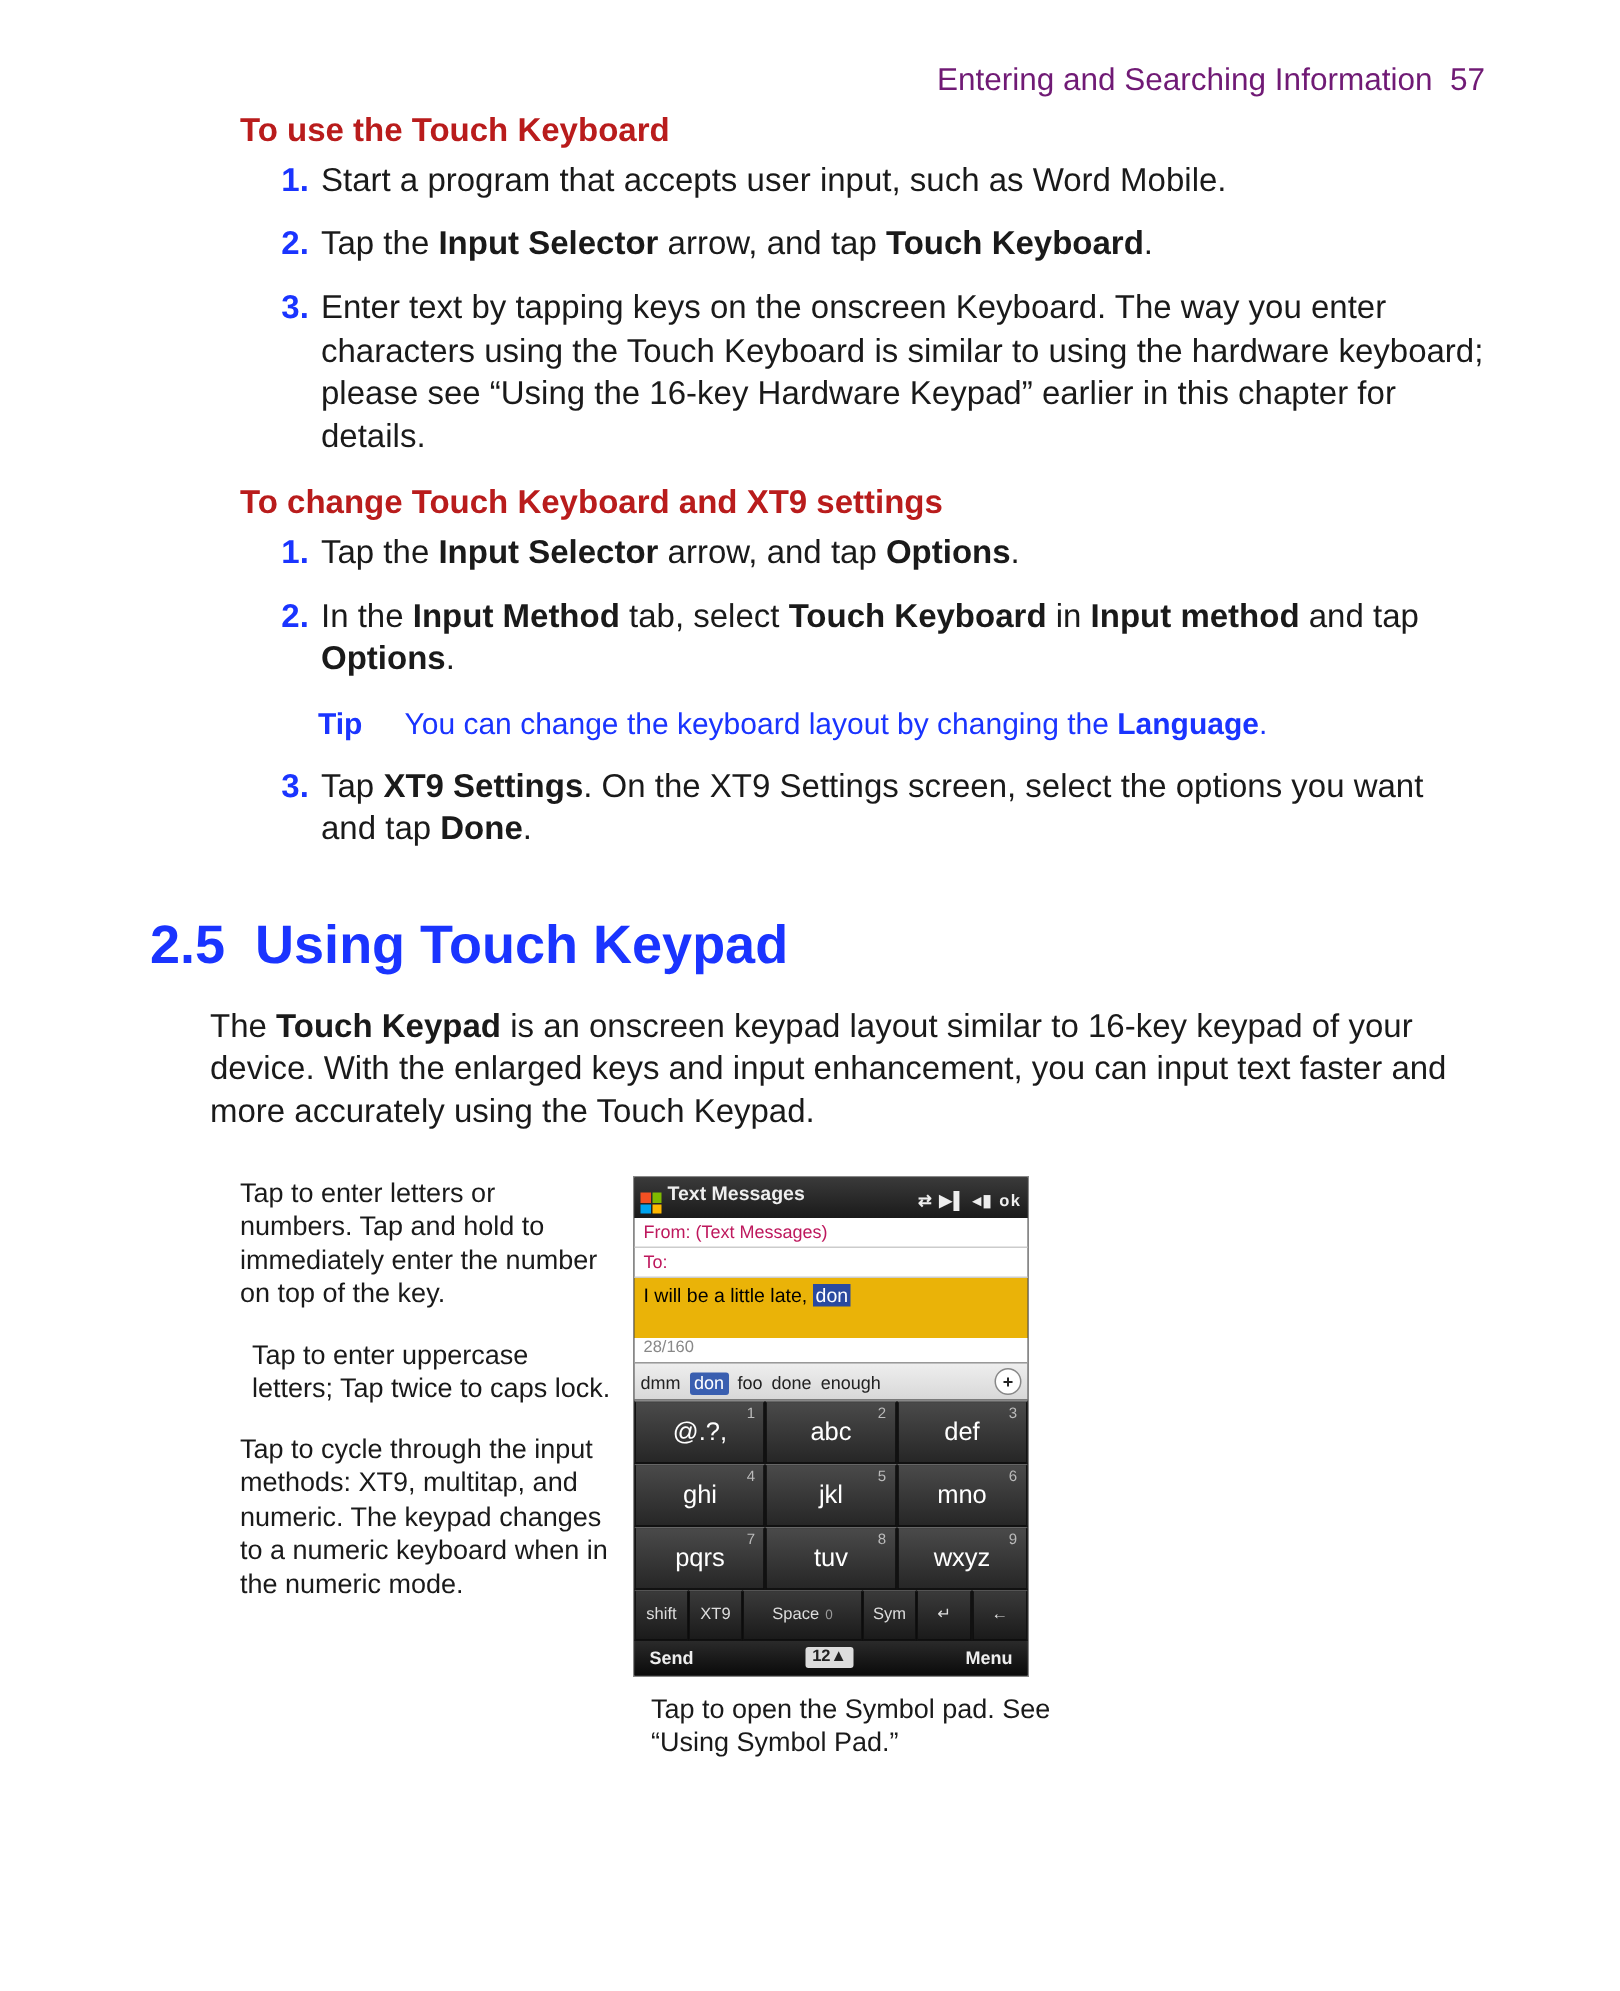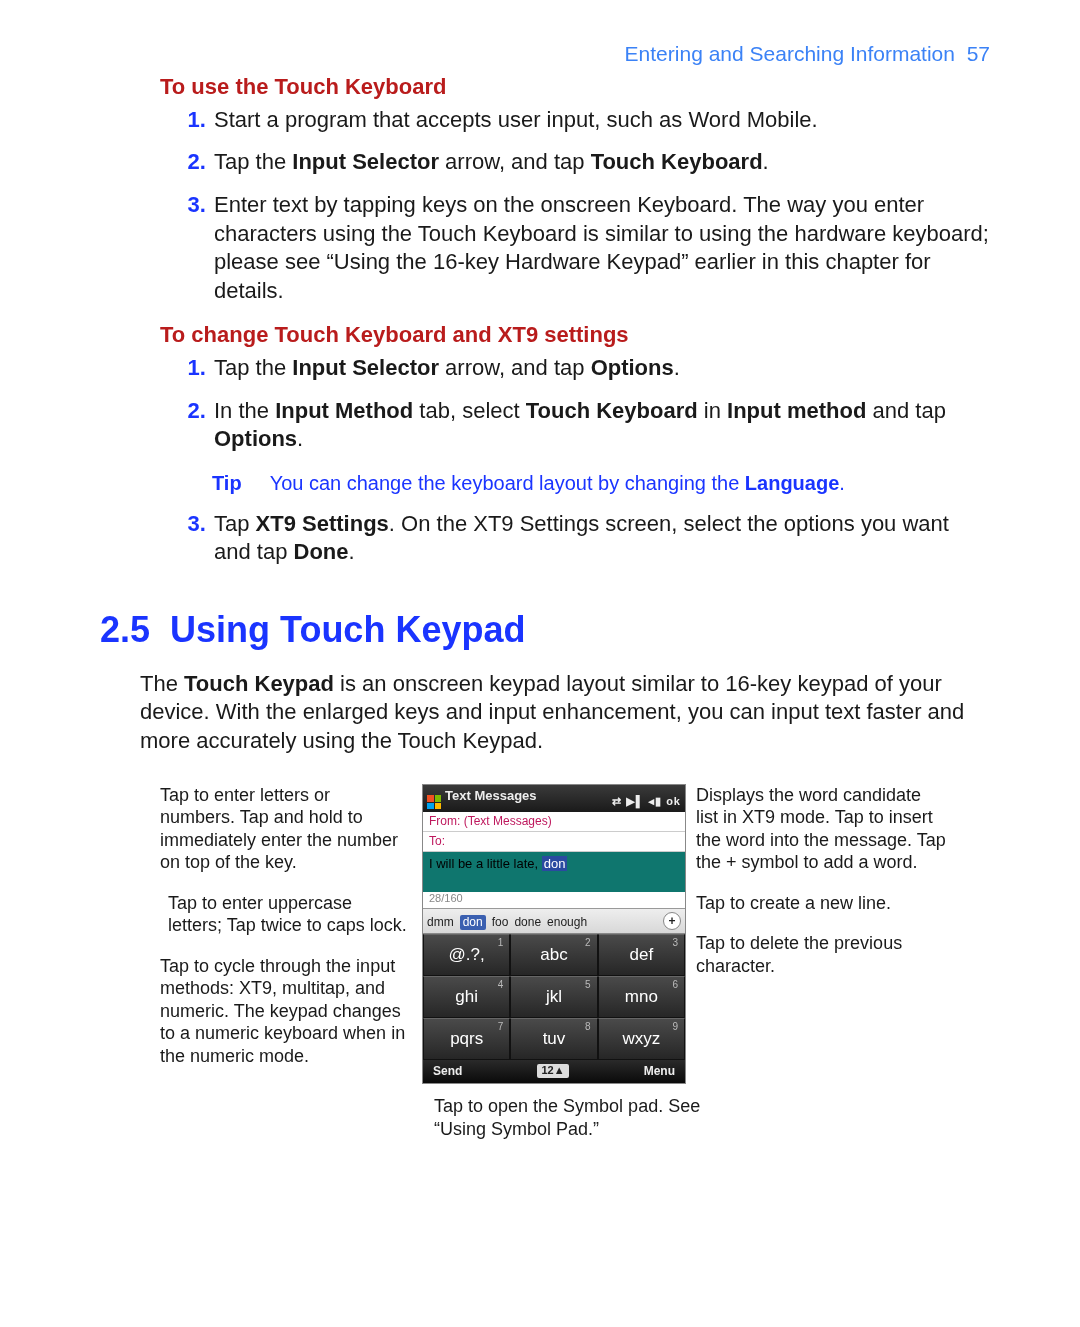--- a/index.html
+++ b/index.html
@@ -7,21 +7,21 @@
     padding: 40px 90px 40px 100px;
     font-family: "Myriad Pro", "Segoe UI", Arial, sans-serif;
     font-size: 22px;
     color: #1a1a1a;
     width: 1080px;
     box-sizing: border-box;
     line-height: 1.3;
   }
   .running-head {
     text-align: right;
-    color: #3b82f6;
+    color: #701a75;
     font-size: 21px;
     margin-bottom: 0;
   }
   .sub-heading {
     color: #b91c1c;
     font-weight: bold;
     font-size: 22px;
     margin: 6px 0 4px 60px;
   }
   ol.steps {
@@ -82,21 +82,21 @@
     padding: 3px 4px;
     font-weight: bold;
   }
   .winflag { width:14px; height:14px; display:inline-grid; grid-template-columns:1fr 1fr; grid-template-rows:1fr 1fr; gap:1px; margin-right:4px; vertical-align:-2px;}
   .winflag span:nth-child(1){background:#f25022}
   .winflag span:nth-child(2){background:#7fba00}
   .winflag span:nth-child(3){background:#00a4ef}
   .winflag span:nth-child(4){background:#ffb900}
   .ph-icons { font-size:11px; letter-spacing:1px;}
   .ph-from, .ph-to { background:#fff; color:#be185d; padding:2px 6px; border-bottom:1px solid #ccc; font-size:12px;}
-  .ph-body { background:#0f766e; color:#000; padding:4px 6px 2px; font-size:13px; position:relative; height:34px;}
+  .ph-body { background:#eab308; color:#000; padding:4px 6px 2px; font-size:13px; position:relative; height:34px;}
   .ph-body .hl { background:#2a4aa0; color:#fff; padding:0 2px;}
   .ph-count { background:#fff; color:#888; padding:0 6px 2px; font-size:11px; border-bottom:1px solid #999;}
   .ph-cands {
     display:flex; align-items:flex-end; gap:6px;
     background:linear-gradient(#eee,#d8d8d8); color:#222;
     padding:3px 4px; font-size:12px; border-bottom:1px solid #888;
   }
   .ph-cands .sel { background:#3a5fb0; color:#fff; padding:0 3px; border-radius:2px;}
   .ph-cands .plus {
     margin-left:auto; width:16px; height:16px; border-radius:50%;
@@ -239,27 +239,33 @@
         </div>
       <div class="key">
           <span>tuv</span>
           <span class="num">8</span>
         </div>
       <div class="key">
           <span>wxyz</span>
           <span class="num">9</span>
         </div>
     </div>
+    <div class="bottomrow">
+      <div class="skey">shift</div>
+      <div class="skey">XT9</div>
+      <div class="skey">
+          <span>Space</span>
+          <span class="num" style="position:static;margin-left:4px;font-size:9px;color:#999">0</span>
+        </div>
+      <div class="skey">Sym</div>
+      <div class="skey">↵</div>
+      <div class="skey">←</div>
+    </div>
     <div class="menubar">
       <span>Send</span>
       <span class="sip">12▲</span>
       <span>Menu</span>
     </div>
   </div>
 
-  <div class="right-col">
-    <div class="callout">Displays the word candidate list in XT9 mode. Tap to insert the word into the message. Tap the + symbol to add a word.</div>
-    <div class="callout">Tap to create a new line.</div>
-    <div class="callout">Tap to delete the previous character.</div>
-  </div>
 </div>
 
 <div class="below-fig">Tap to open the Symbol pad. See “Using Symbol Pad.”</div>
 
 </body></html>

